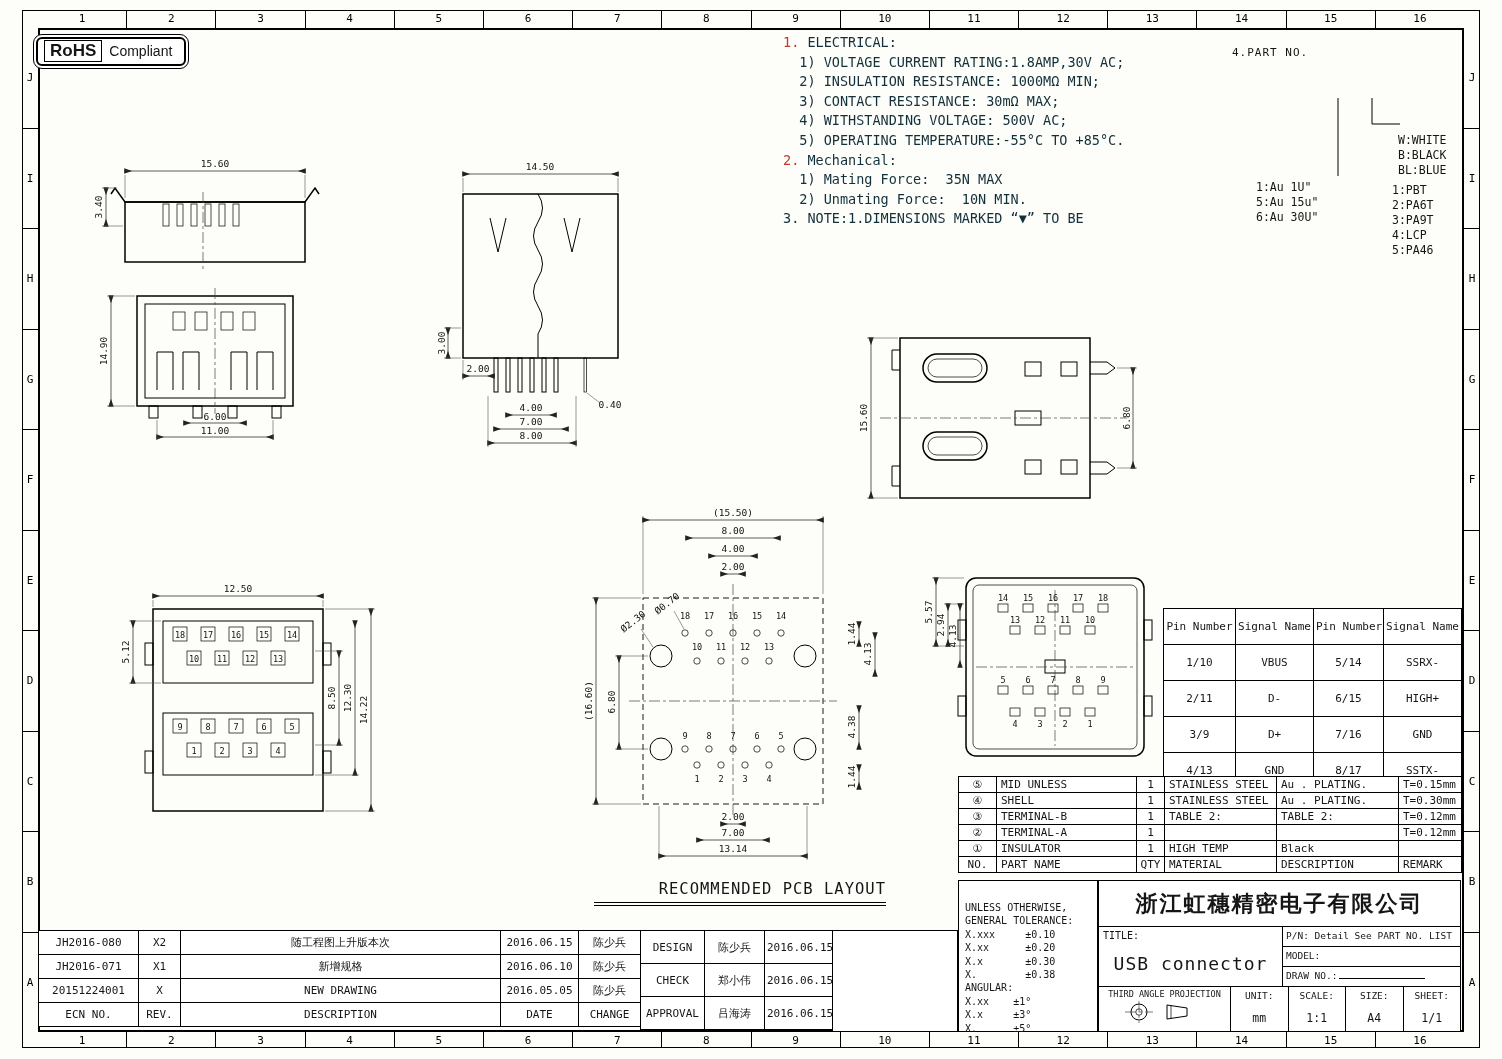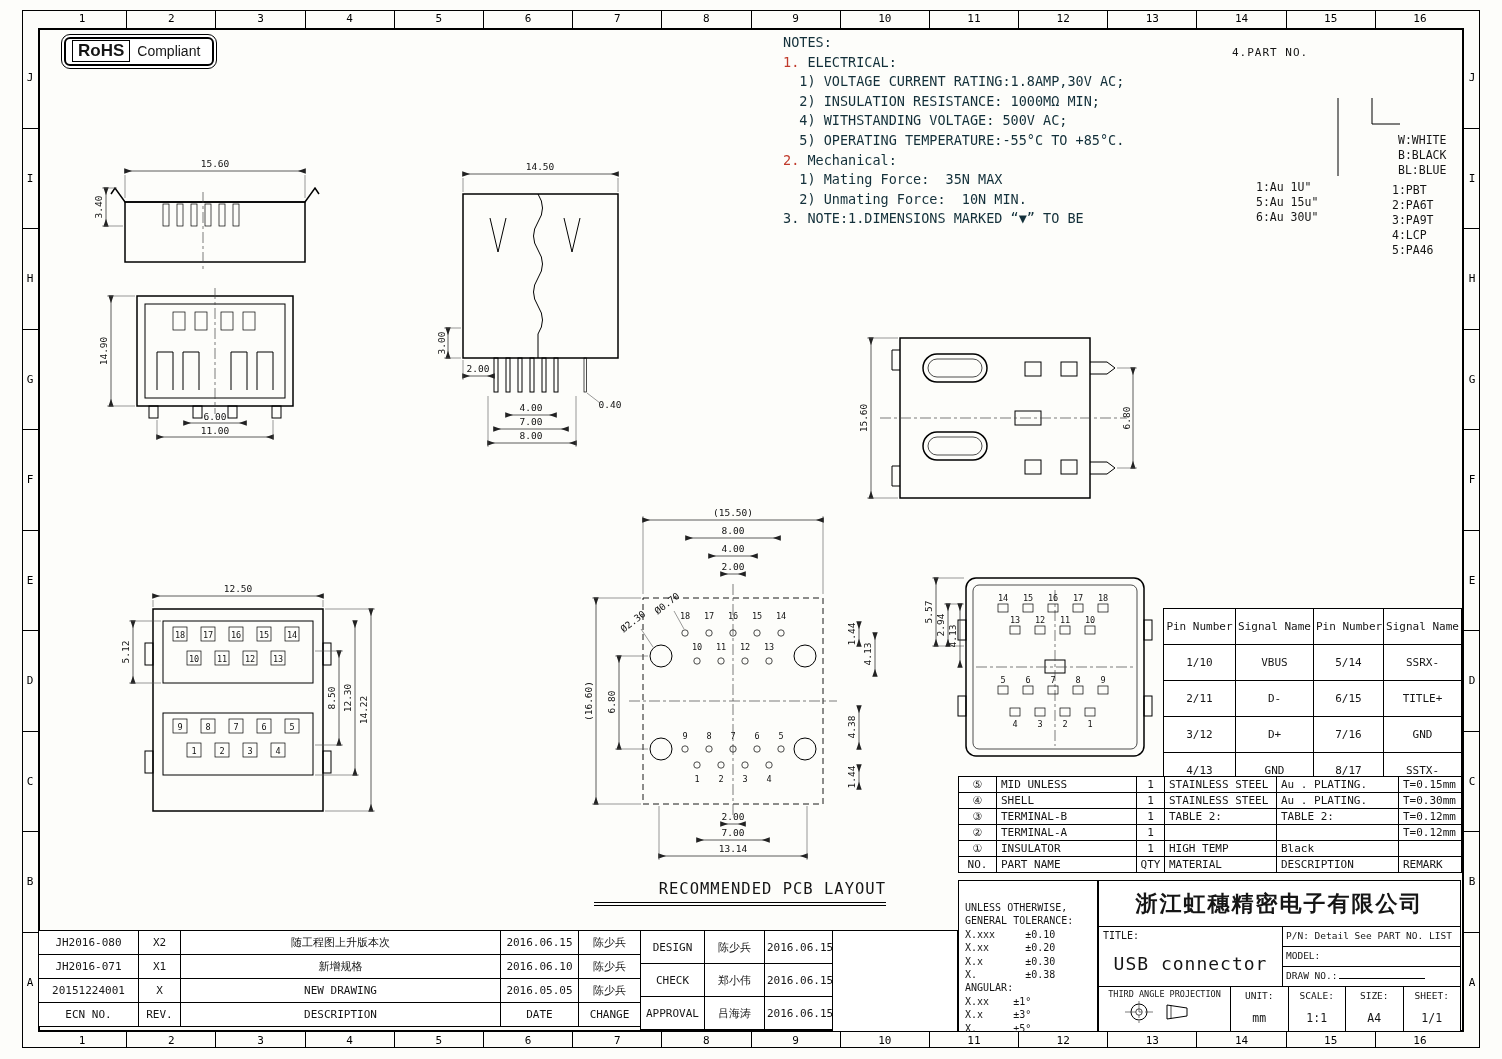--- a/index.html
+++ b/index.html
@@ -7,21 +7,21 @@
   .sheet{position:relative;width:1502px;height:1059px;background:#fdfdfa;color:#151515;overflow:hidden;margin:0 auto}
   .frame{position:absolute;border:1px solid #000}
   .frame.inner{border-width:2px}
   .band{position:absolute;display:flex;font-size:11px;color:#000}
   .band.h>div{flex:1;text-align:center;line-height:17px;border-left:1px solid #000}
   .band.h>div:first-child{border-left:0}
   .band.v{flex-direction:column}
   .band.v>div{flex:1;display:flex;align-items:center;justify-content:center;border-top:1px solid #000}
   .band.v>div:first-child{border-top:0}
 
-  .rohs{position:absolute;left:61px;top:34px;border:1px solid #000;border-radius:9px;padding:2px;background:#fff}
+  .rohs{position:absolute;left:33px;top:34px;border:1px solid #000;border-radius:9px;padding:2px;background:#fff}
   .rohs-in{border:2px solid #000;border-radius:6px;padding:1px 12px 2px 6px;font-family:"Liberation Sans",sans-serif;font-size:14px;white-space:nowrap;display:flex;align-items:center;gap:7px}
   .rohs-b{font-weight:bold;font-size:17px;border:1px solid #000;padding:0 5px}
 
   .notes{position:absolute;left:783px;top:33px;font-size:13.5px;line-height:19.6px;color:#13303a}
   .notes .nline{white-space:pre}
   .nred{color:#c03a2b}
 
   .partno-title{position:absolute;left:1232px;top:46px;font-size:11px;letter-spacing:1px}
   .plist{position:absolute;font-size:11.5px;line-height:15px;white-space:pre}
 
@@ -141,24 +141,24 @@
     </div>
 
   <div class="rohs" data-name="rohs-badge">
     <div class="rohs-in">
       <span class="rohs-b" data-name="rohs-label">RoHS</span>
       <span data-name="rohs-compliant-label">Compliant</span>
     </div>
   </div>
 
   <div class="notes" data-name="notes-block">
-      <div class="nline" data-name="note-line"><span class="nred"></span><span>NOTES:</span></div>
       <div class="nline" data-name="note-line"><span class="nred">1.</span><span> ELECTRICAL:</span></div>
       <div class="nline" data-name="note-line"><span class="nred"></span><span>  1) VOLTAGE CURRENT RATING:1.8AMP,30V AC;</span></div>
       <div class="nline" data-name="note-line"><span class="nred"></span><span>  2) INSULATION RESISTANCE: 1000MΩ MIN;</span></div>
+      <div class="nline" data-name="note-line"><span class="nred"></span><span>  3) CONTACT RESISTANCE: 30mΩ MAX;</span></div>
       <div class="nline" data-name="note-line"><span class="nred"></span><span>  4) WITHSTANDING VOLTAGE: 500V AC;</span></div>
       <div class="nline" data-name="note-line"><span class="nred"></span><span>  5) OPERATING TEMPERATURE:-55°C TO +85°C.</span></div>
       <div class="nline" data-name="note-line"><span class="nred">2.</span><span> Mechanical:</span></div>
       <div class="nline" data-name="note-line"><span class="nred"></span><span>  1) Mating Force:  35N MAX</span></div>
       <div class="nline" data-name="note-line"><span class="nred"></span><span>  2) Unmating Force:  10N MIN.</span></div>
       <div class="nline" data-name="note-line"><span class="nred"></span><span>3. NOTE:1.DIMENSIONS MARKED “▼” TO BE</span></div>
     </div>
 
   <div class="partno-title" data-name="part-no-title">4.PART NO.</div>
   <svg class="view" data-name="part-no-callout-lines" style="left:1250px;top:92px" width="215" height="95" viewBox="0 0 215 95">
@@ -585,24 +585,24 @@
         <tr>
           <td data-name="pin-table-cell">1/10</td>
           <td data-name="pin-table-cell">VBUS</td>
           <td data-name="pin-table-cell">5/14</td>
           <td data-name="pin-table-cell">SSRX-</td>
         </tr>
         <tr>
           <td data-name="pin-table-cell">2/11</td>
           <td data-name="pin-table-cell">D-</td>
           <td data-name="pin-table-cell">6/15</td>
-          <td data-name="pin-table-cell">TITLE+</td>
-        </tr>
-        <tr>
-          <td data-name="pin-table-cell">3/12</td>
+          <td data-name="pin-table-cell">HIGH+</td>
+        </tr>
+        <tr>
+          <td data-name="pin-table-cell">3/9</td>
           <td data-name="pin-table-cell">D+</td>
           <td data-name="pin-table-cell">7/16</td>
           <td data-name="pin-table-cell">GND</td>
         </tr>
         <tr>
           <td data-name="pin-table-cell">4/13</td>
           <td data-name="pin-table-cell">GND</td>
           <td data-name="pin-table-cell">8/17</td>
           <td data-name="pin-table-cell">SSTX-</td>
         </tr>

